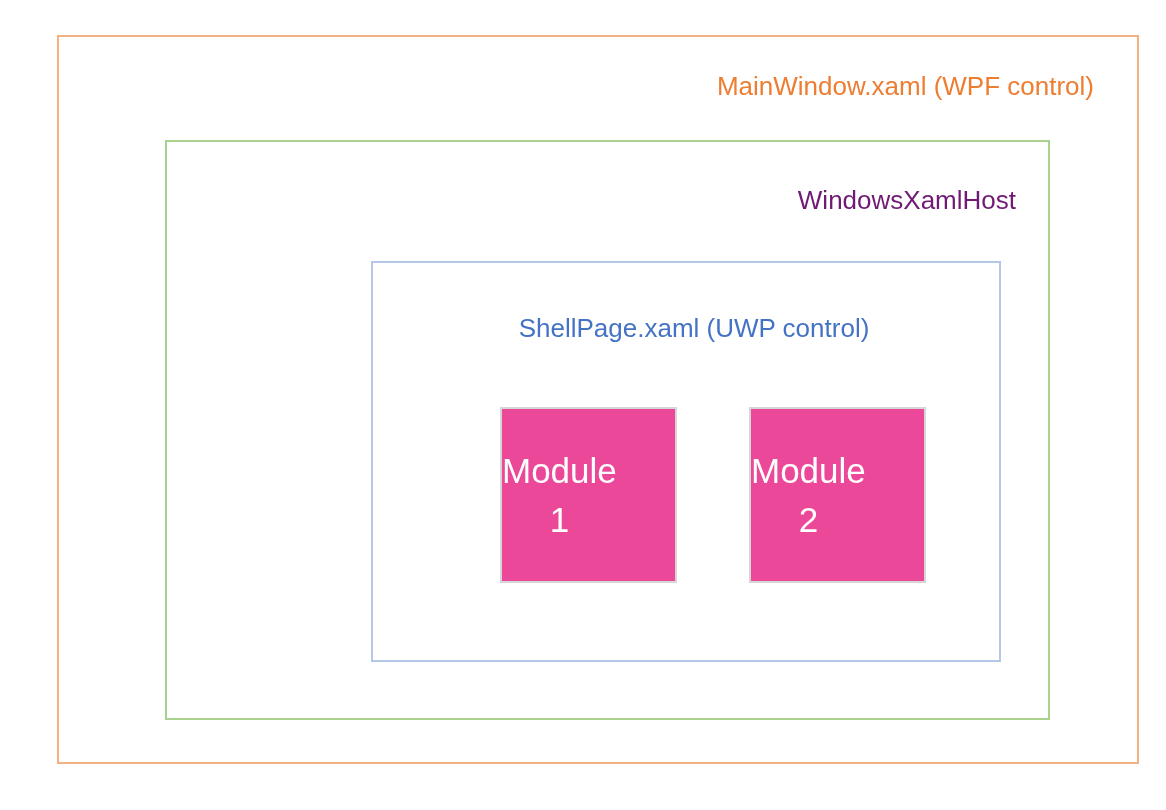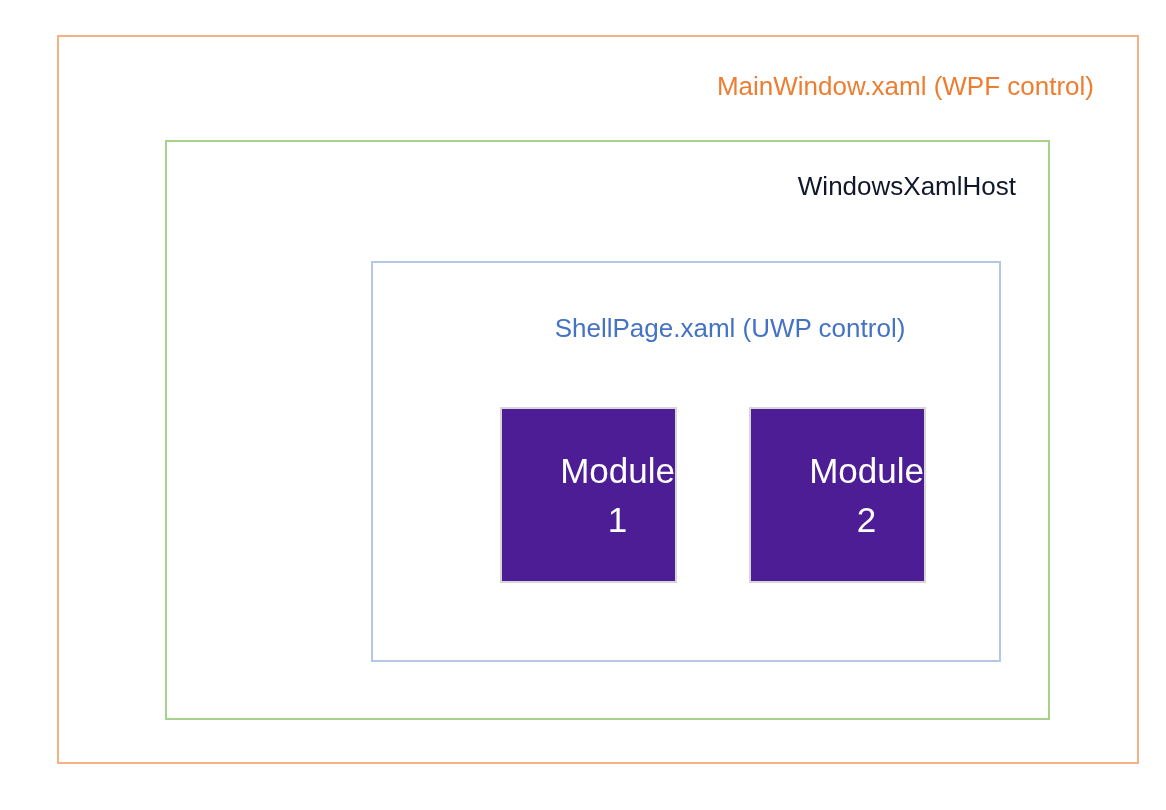--- a/index.html
+++ b/index.html
@@ -40,40 +40,39 @@
     font-size: 26px;
     line-height: 44px;
     white-space: nowrap;
   }
   .label-outer {
     right: 72px; top: 64px;
     color: #ED7D31;
     text-align: right;
   }
   .label-host {
-    right: 150px; top: 164px;
-    color: #0f172a;
+    right: 150px; top: 178px;
+    color: #701a75;
   }
   .label-shell {
     left: 371px; top: 306px;
     width: 646px;
     text-align: center;
     color: #4472C4;
-    padding-left: 36px;
   }
   .module {
     position: absolute;
     box-sizing: border-box;
     top: 407px;
     width: 177px; height: 176px;
-    background: #4c1d95;
+    background: #ec4899;
     border: 2px solid #D6D6D6;
     display: flex;
     align-items: center;
-    justify-content: flex-end;
+    justify-content: flex-start;
   }
   .module-1 { left: 500px; }
   .module-2 { left: 749px; }
   .module-text {
     color: #ffffff;
     font-size: 35px;
     line-height: 49px;
     text-align: center;
   }
 </style>

